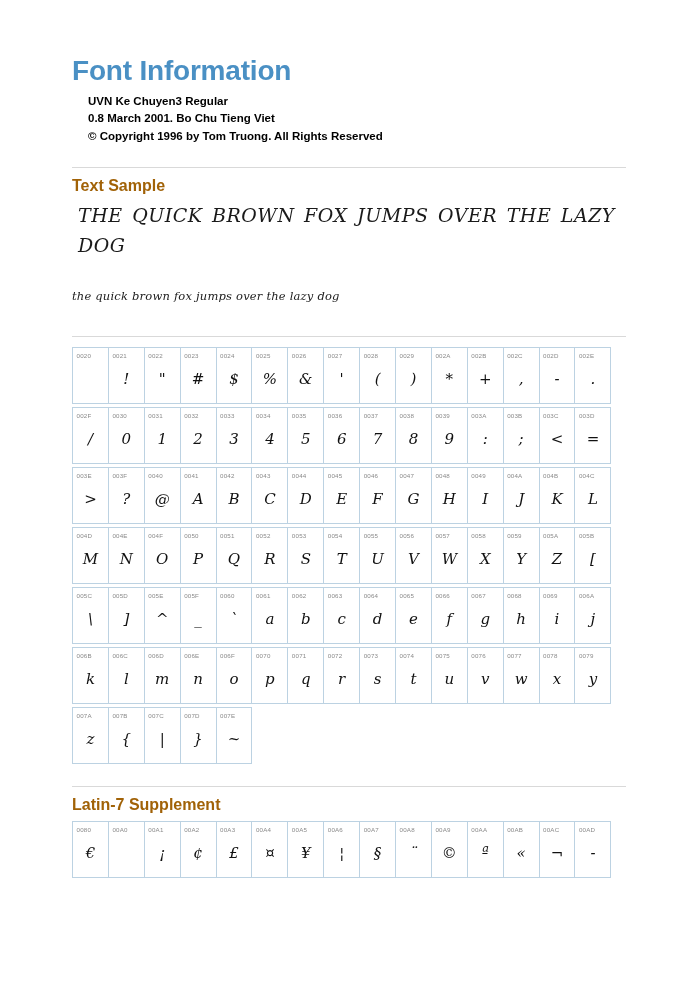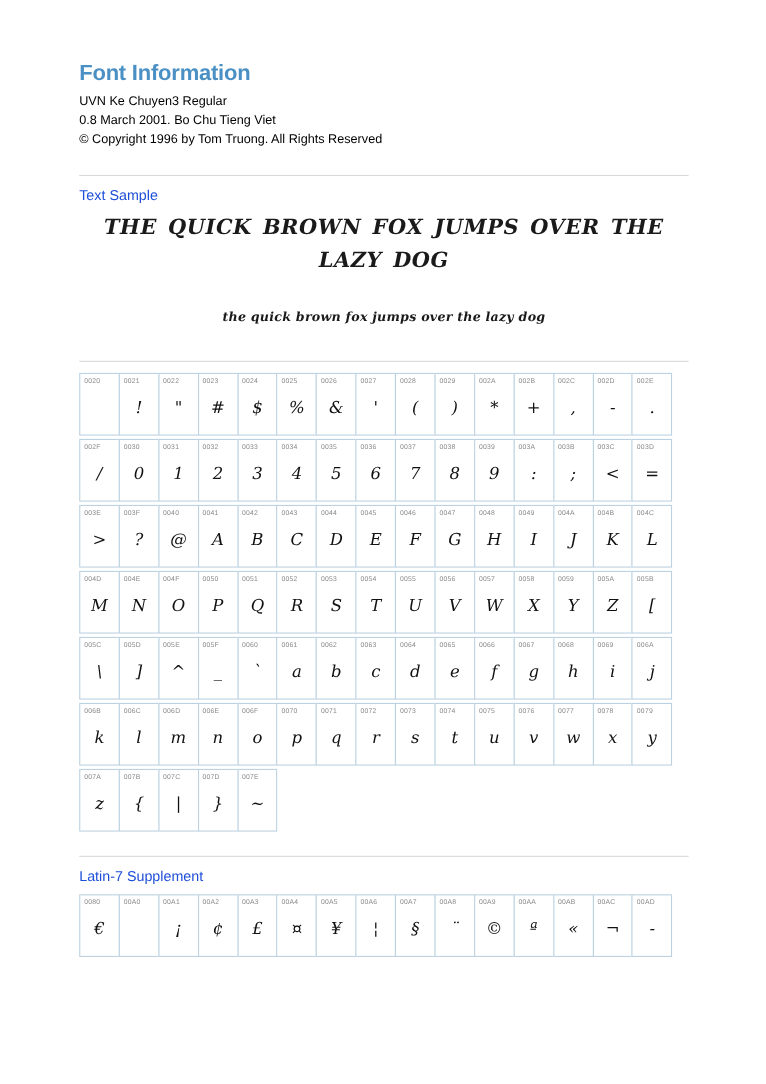--- a/index.html
+++ b/index.html
@@ -24,63 +24,62 @@
   }
   .content {
     position: absolute;
     left: 72px;
     top: 56px;
     width: 554px;
   }
 
   
   .doc-title {
-    font-size: 20px;
+    font-size: 28px;
     font-weight: bold;
     color: #4a90c4;
     letter-spacing: -0.2px;
     line-height: 1.1;
     margin: 0 0 6px 0;
   }
   .info-list {
     margin: 0;
     padding: 0;
     list-style: none;
   }
   .info-line {
     font-size: 11.5px;
-    font-weight: normal;
+    font-weight: bold;
     color: #000000;
     line-height: 17.5px;
     white-space: nowrap;
+    margin-left: 16px;
   }
 
   
   .section {
     margin-top: 22px;
   }
   .rule {
     height: 1px;
     background: #d9d9d9;
     width: 100%;
     margin-bottom: 10px;
   }
   .section-title {
-    font-size: 13px;
-    font-weight: normal;
-    color: #1d4ed8;
+    font-size: 16px;
+    font-weight: bold;
+    color: #a16207;
     margin: 0 0 4px 0;
     line-height: 16px;
   }
 
   
   .sample-block {
     margin-top: 6px;
-    text-align: center;
-    font-weight: bold;
   }
   .script {
     font-family: "DejaVu Serif", "Liberation Serif", serif;
     font-style: italic;
     color: #1a1a1a;
   }
   .sample-upper {
     font-size: 19px;
     line-height: 30px;
     letter-spacing: 0.5px;

